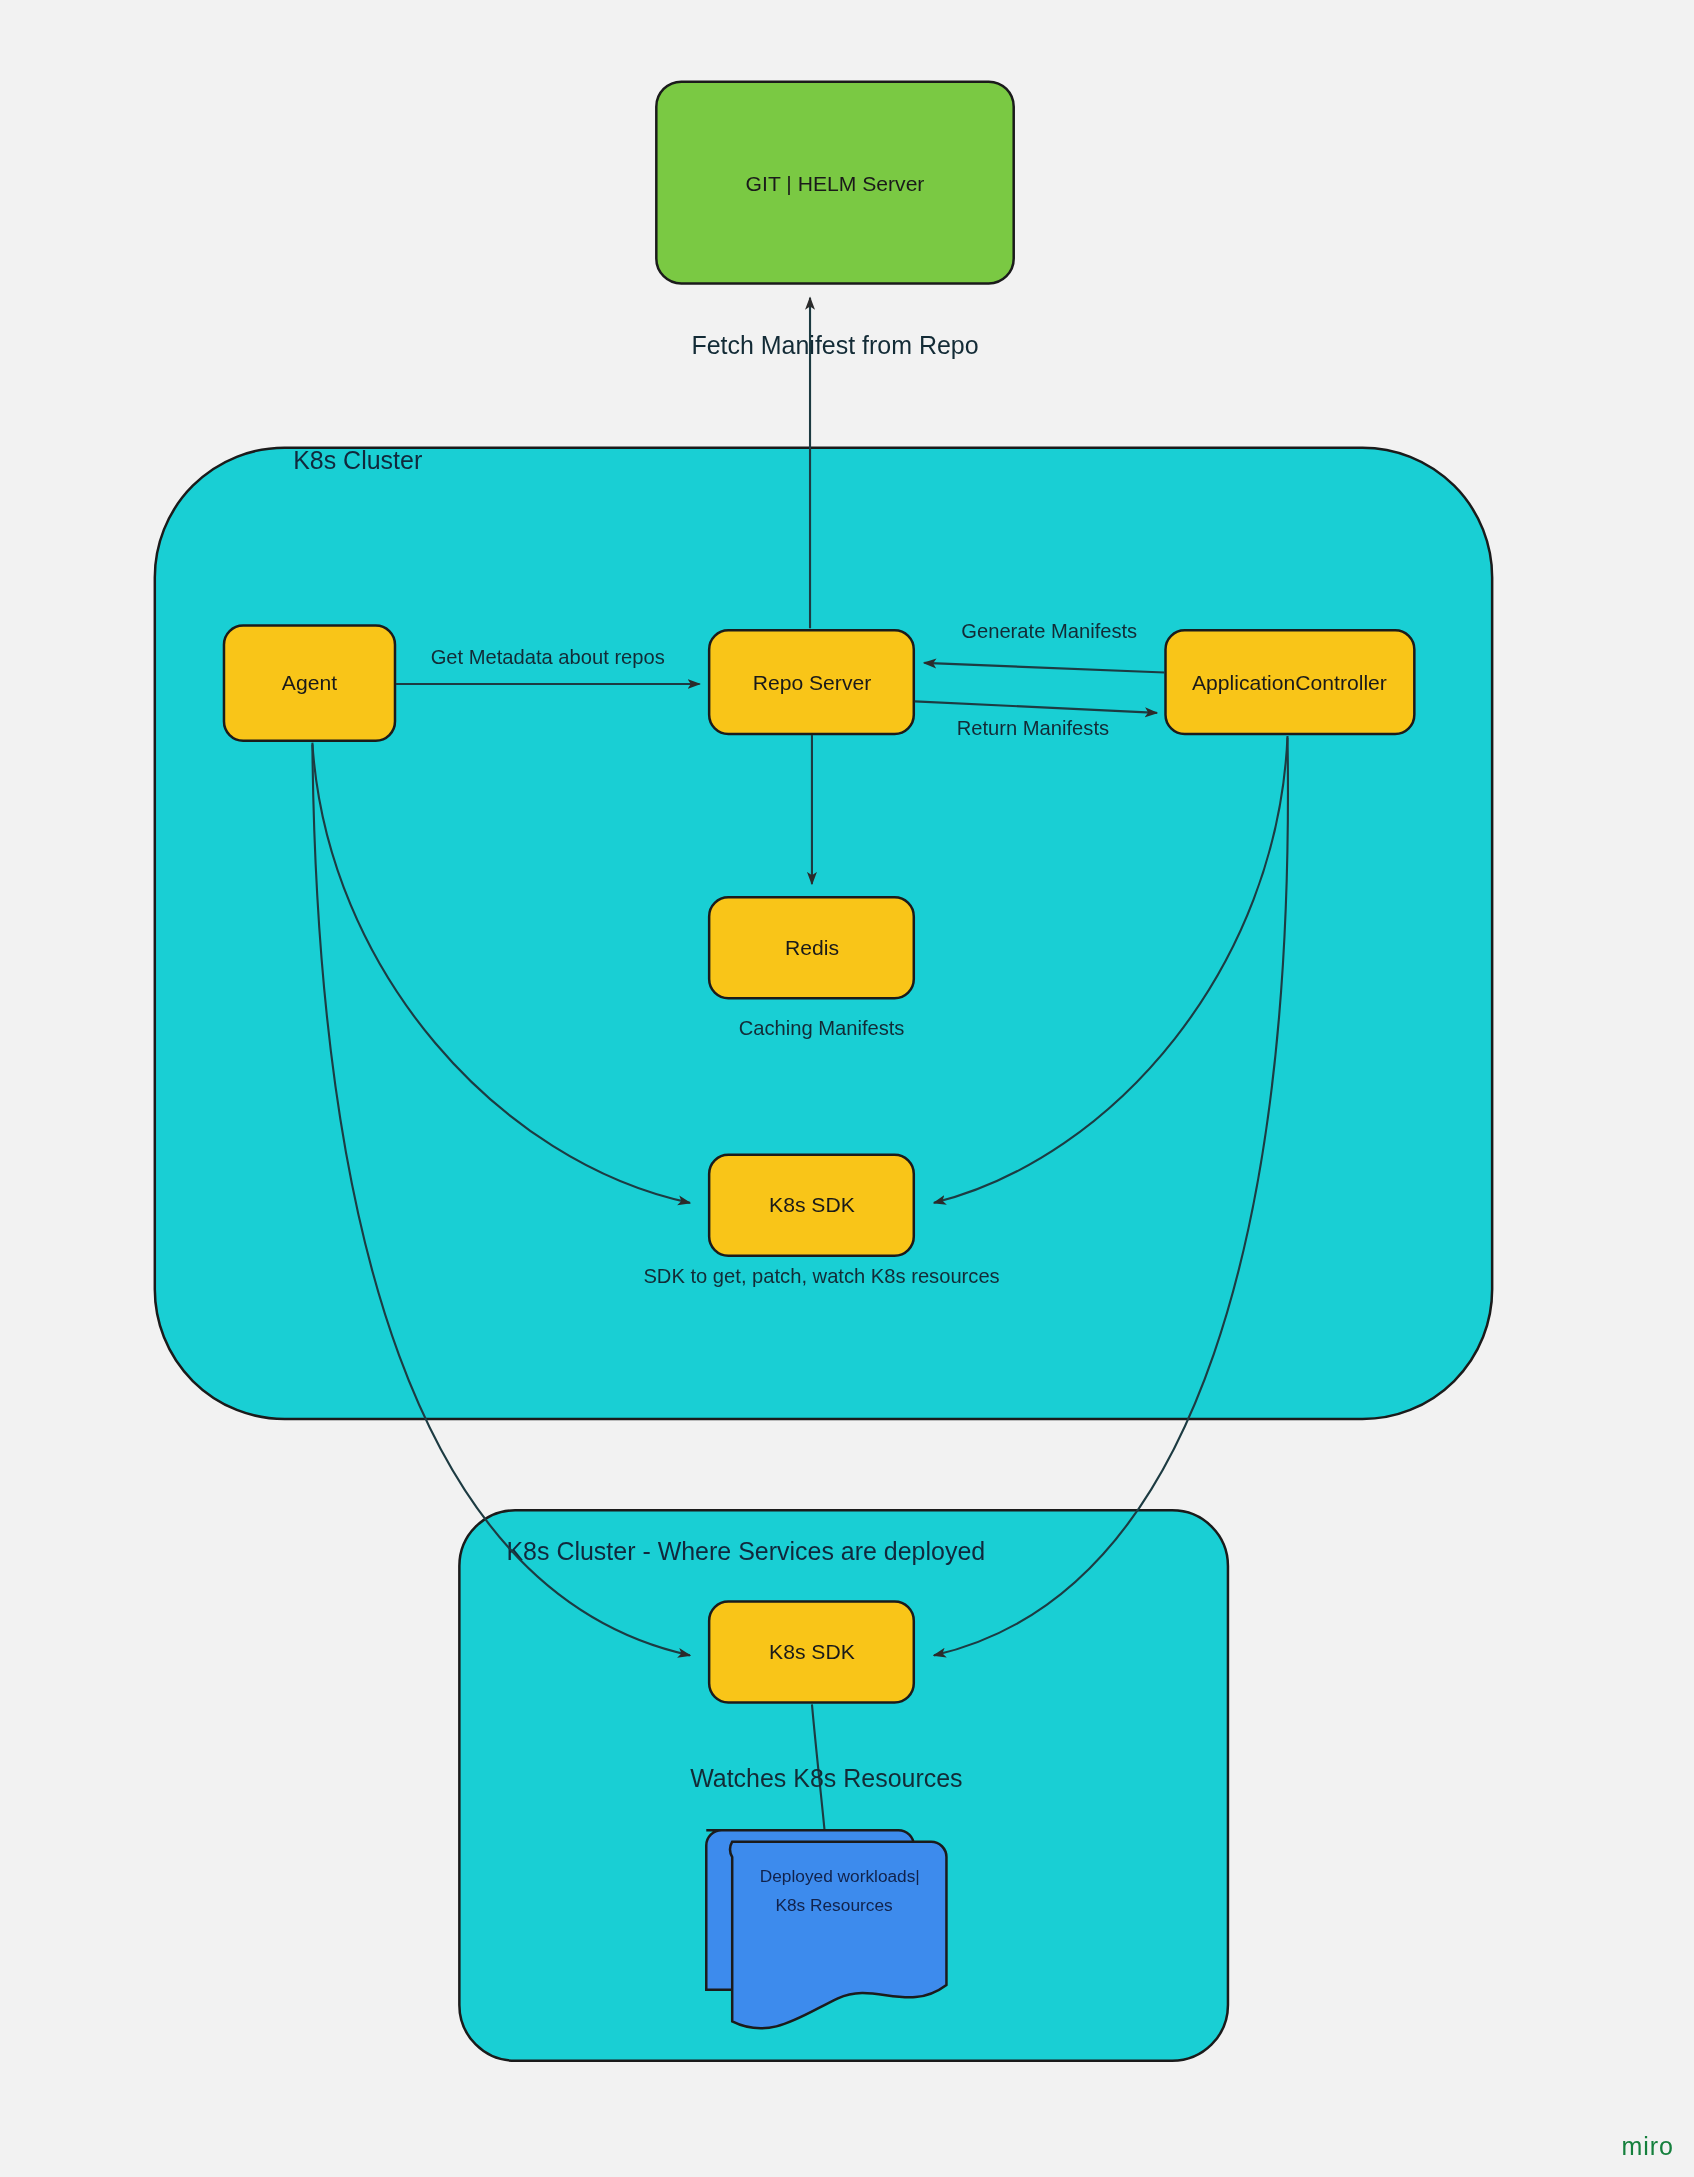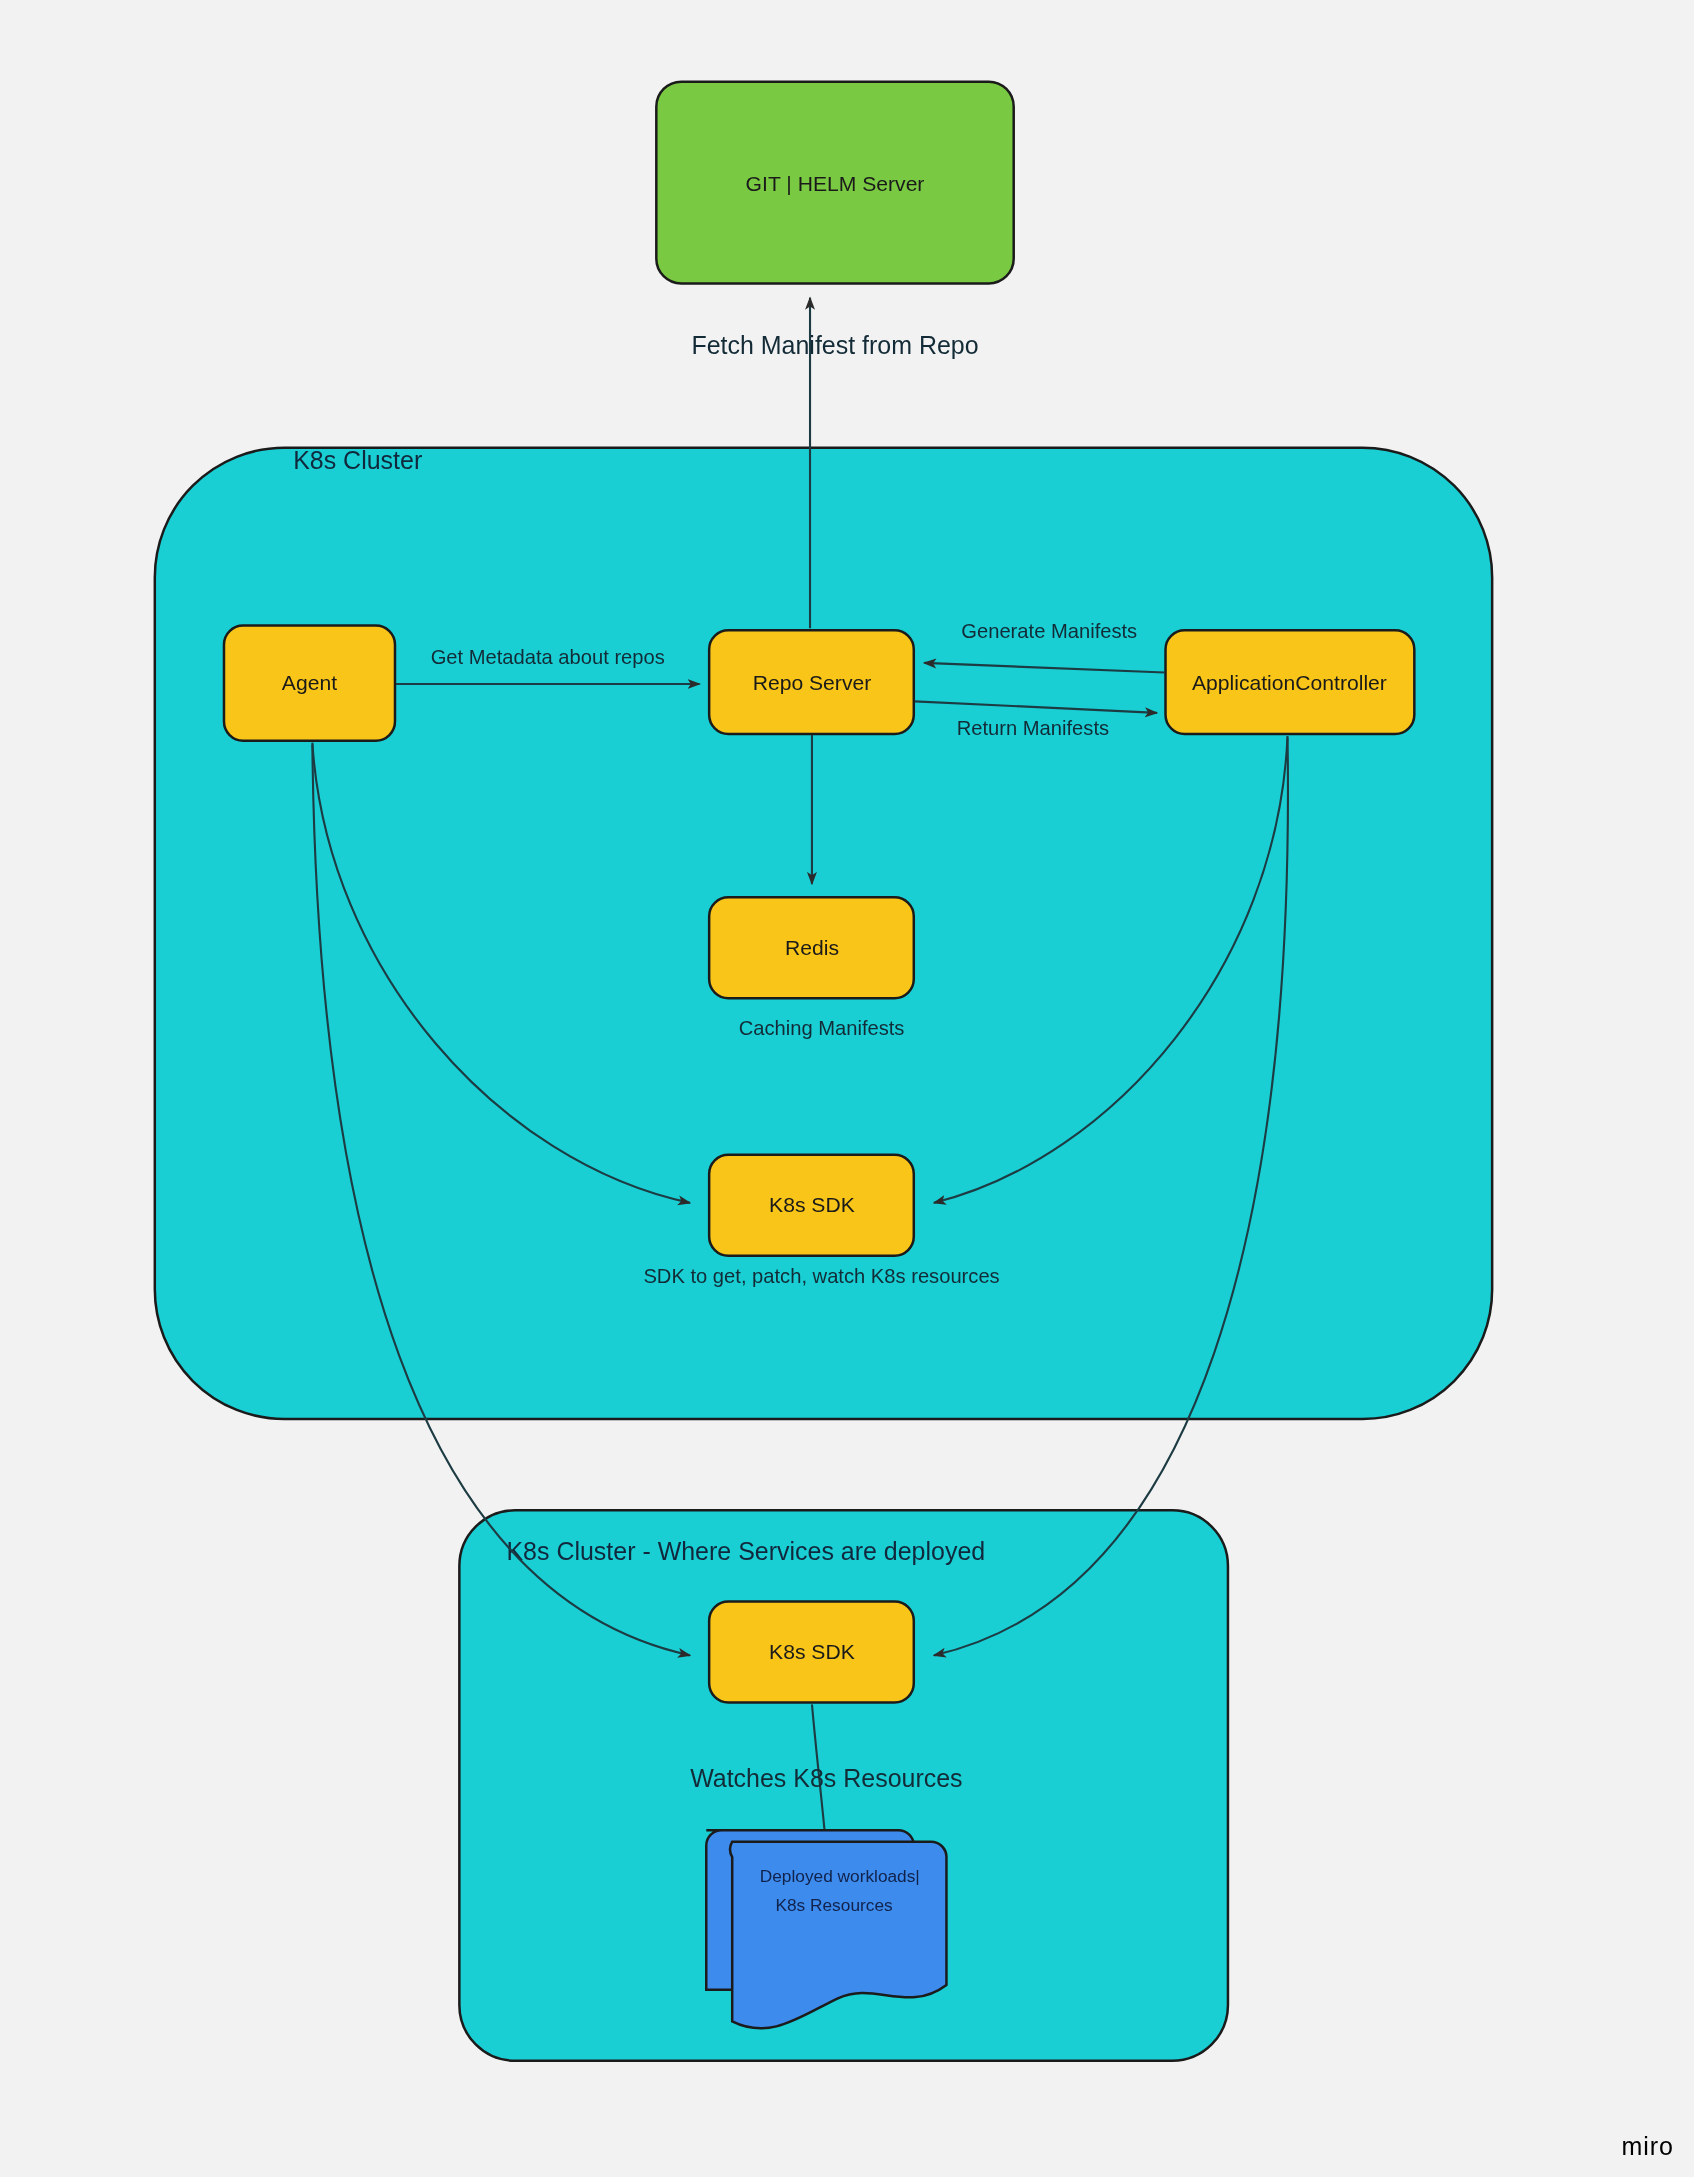--- a/index.html
+++ b/index.html
@@ -71,21 +71,21 @@
     stroke: #1b1b1b;
     stroke-width: 2.6;
   }
   #miro-watermark {
     position: absolute;
     right: 21px;
     bottom: 17.3px;
     font-family: "Liberation Sans", sans-serif;
     font-size: 25px;
     letter-spacing: 1px;
-    color: #000000;
+    color: #15803d;
     user-select: none;
   }
 </style>
 </head>
 <body>
 
 <svg id="canvas" viewBox="0 0 1764 2267" xmlns="http://www.w3.org/2000/svg">
 
   <defs>
     <marker id="arrowhead" markerWidth="13" markerHeight="11" refX="11.5" refY="5.5" orient="auto" markerUnits="userSpaceOnUse">

